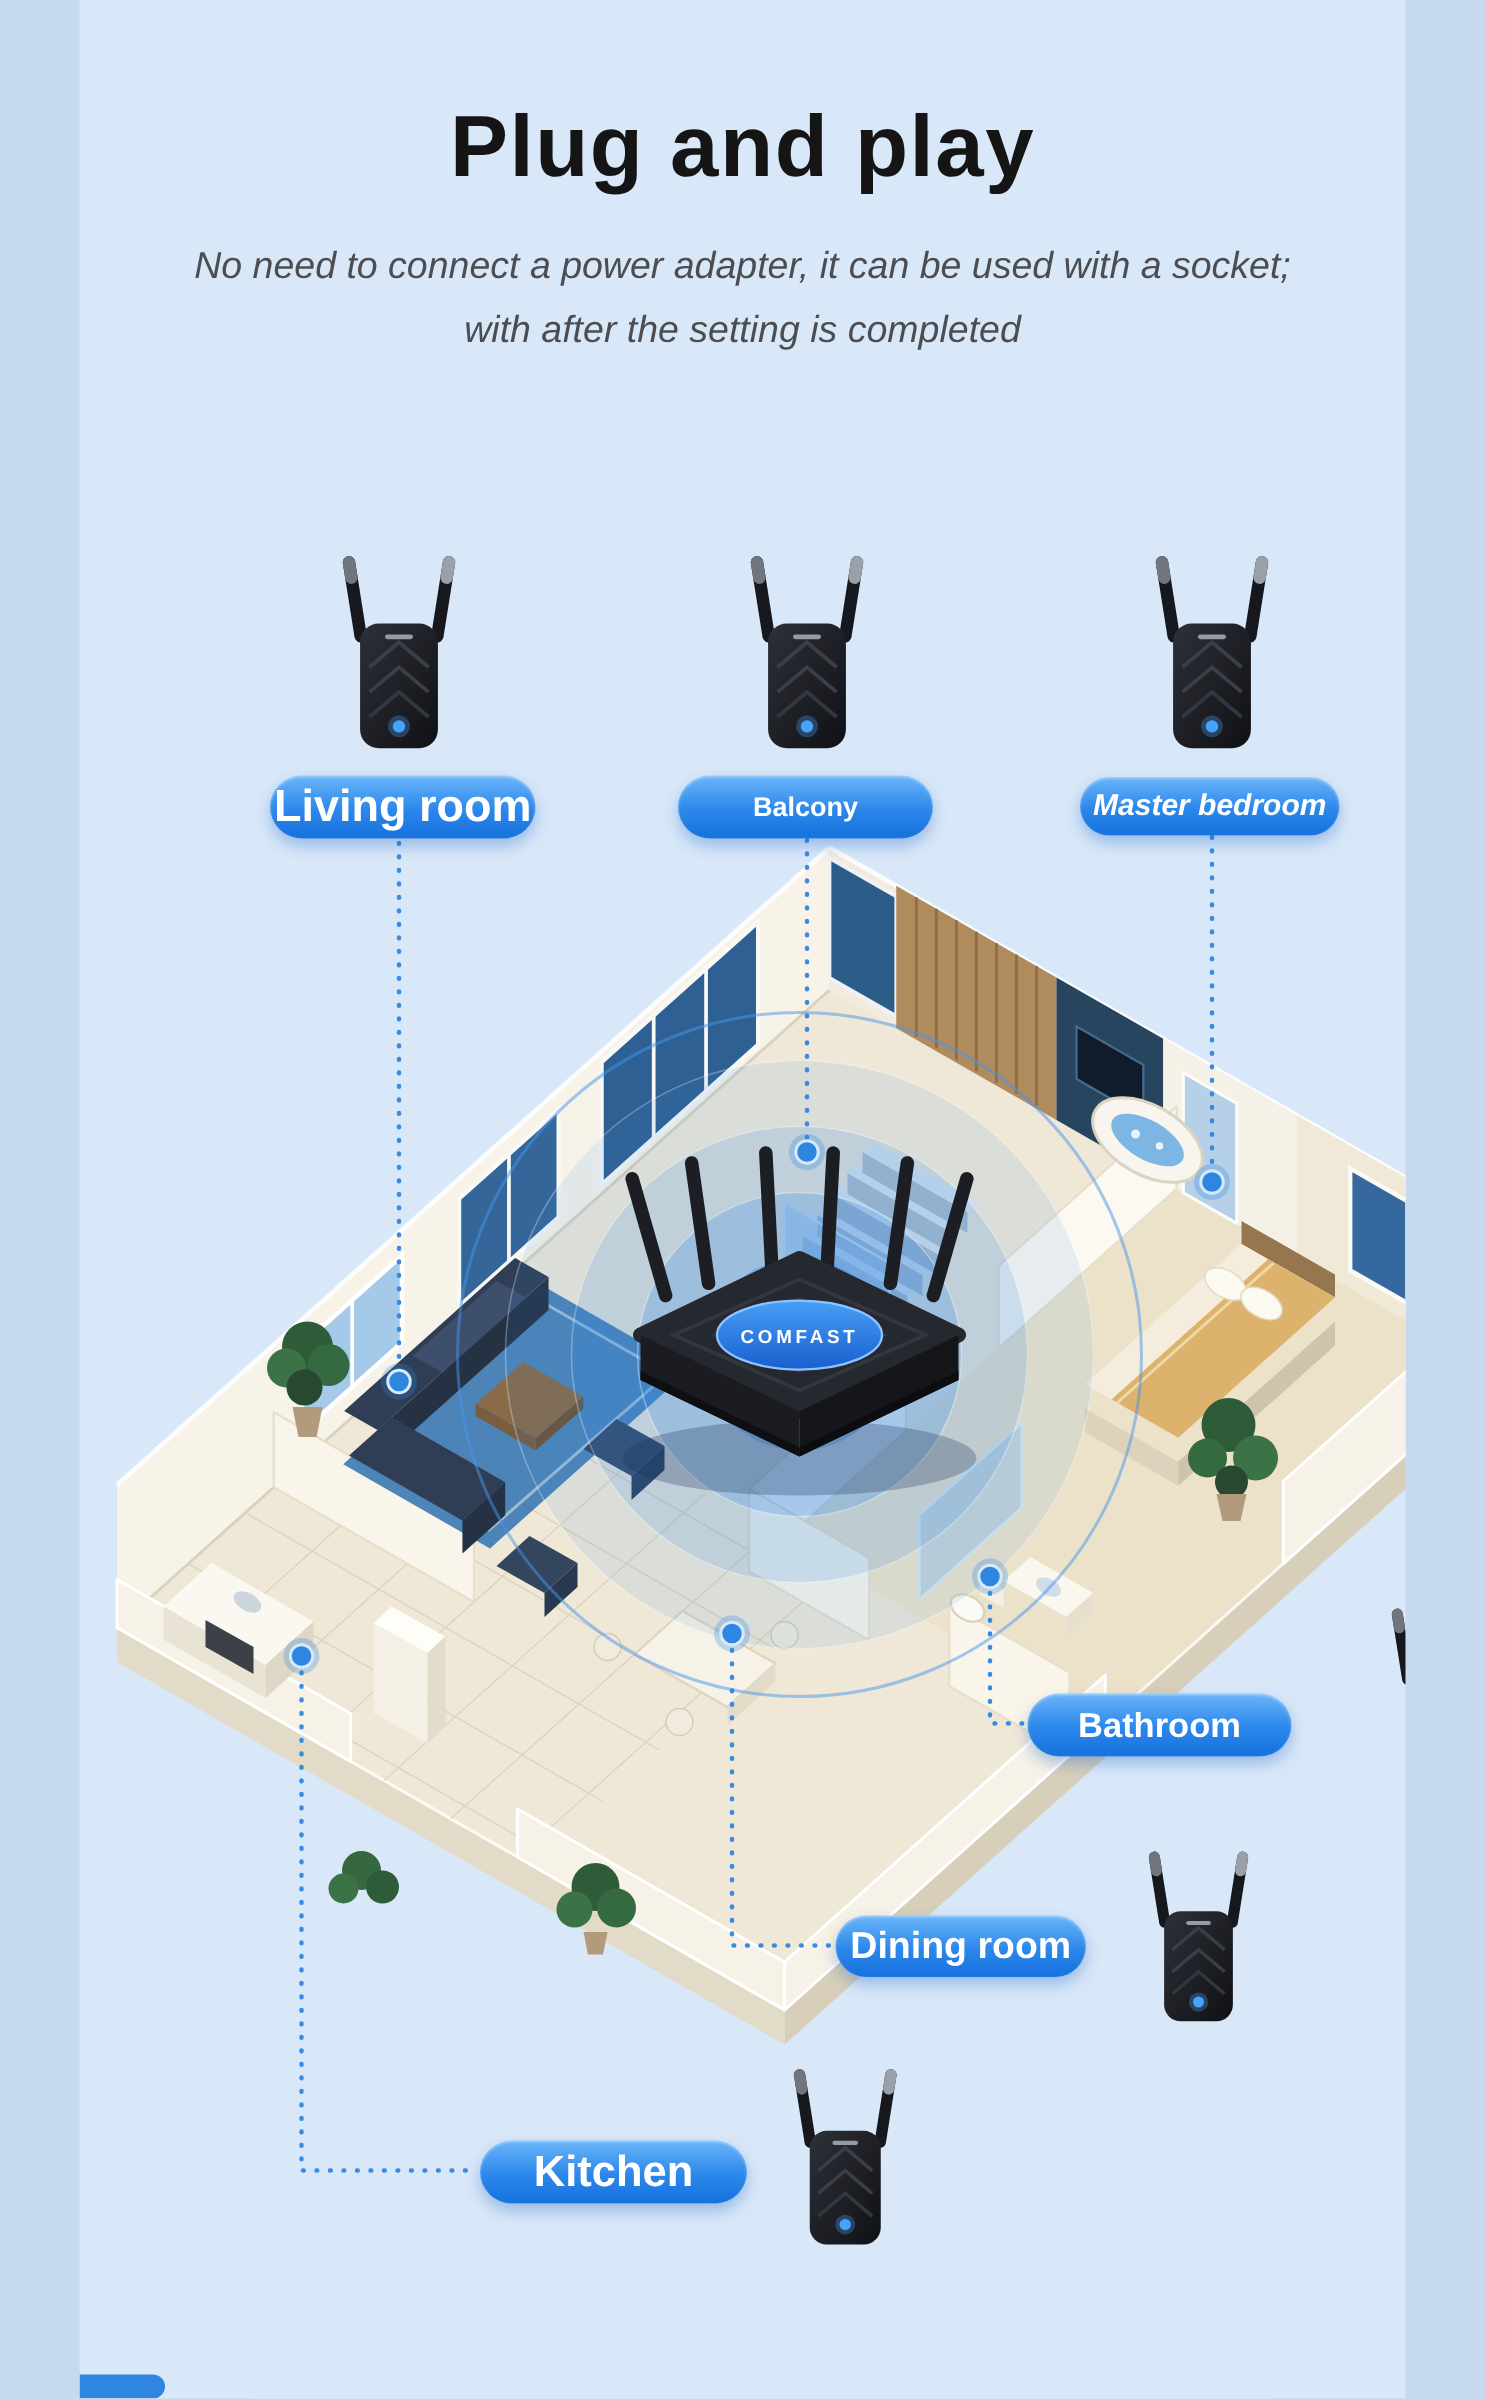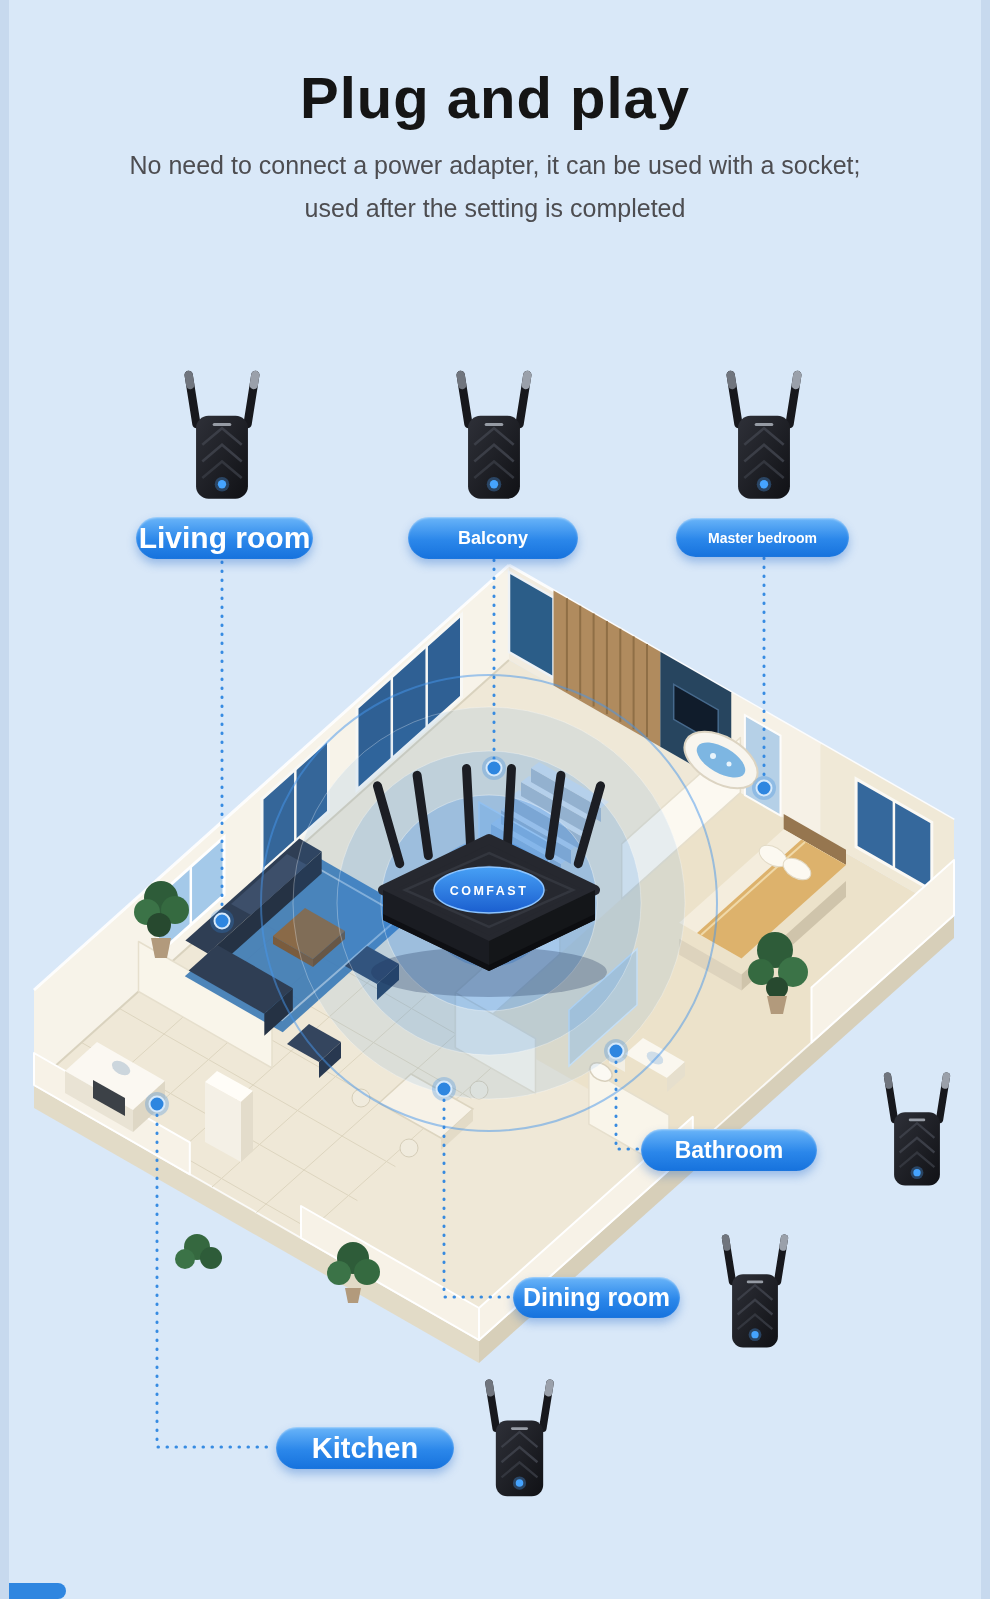--- a/index.html
+++ b/index.html
@@ -1,25 +1,25 @@
 <!DOCTYPE html>
 <html><head>
 <meta charset="utf-8">
 <style>
   html,body{margin:0;padding:0;background:#c7d9ee;}
   #canvas{
-    position:relative;width:972px;height:1599px;margin:0 auto;overflow:hidden;
+    position:relative;width:884px;height:1599px;margin:0 auto;overflow:hidden;
     background:#d9e8f8;font-family:"Liberation Sans",sans-serif;
   }
   .page-title{
     margin:0;padding-top:64px;text-align:center;
     font-size:58px;font-weight:800;letter-spacing:1px;color:#151515;
   }
   .subtitle{
-    margin-top:13px;text-align:center;font-size:25px;line-height:43px;color:#4d4d51;
+    margin-top:25px;text-align:center;font-size:25px;line-height:43px;color:#4d4d51;font-style:italic;
   }
   svg.layer{position:absolute;left:0;top:0;width:990px;height:1599px;pointer-events:none;}
   .pill{
     position:absolute;display:flex;align-items:center;justify-content:center;
     color:#fff;font-weight:700;border-radius:24px;
     background:linear-gradient(180deg,#6ab5f9 0%,#2b87ea 55%,#1672dd 100%);
     box-shadow:0 5px 10px rgba(30,100,200,.35), inset 0 1px 2px rgba(255,255,255,.45);
     white-space:nowrap;
   }
   .device{position:absolute;}
@@ -29,21 +29,21 @@
   }
 </style>
 </head>
 <body>
 
 <div id="canvas">
 
   <h1 class="page-title">Plug and play</h1>
   <div class="subtitle">
     <div>No need to connect a power adapter, it can be used with a socket;</div>
-    <div>used after the setting is completed</div>
+    <div>with after the setting is completed</div>
   </div>
 
   <svg class="layer" viewBox="0 0 990 1599">
     <defs>
       <linearGradient id="gBody" x1="0" y1="0" x2="1" y2="1">
         <stop offset="0" stop-color="#2e3038"></stop>
           <stop offset="1" stop-color="#101115"></stop>
       </linearGradient>
       <linearGradient id="ovalGrad" x1="0" y1="0" x2="0" y2="1">
         <stop offset="0" stop-color="#47a0f5"></stop>
@@ -316,21 +316,21 @@
       </g>
       <g>
         <circle cx="148" cy="1104" r="12" fill="rgba(46,134,224,0.28)"></circle>
           <circle cx="148" cy="1104" r="7.5" fill="#2e86e0" stroke="#d6e9fb" stroke-width="2"></circle>
       </g>
     </g>
   </svg>
 
   <div class="pill" style="left:127px;top:517px;width:177px;height:42px;font-size:30px;">Living room</div>
   <div class="pill" style="left:399px;top:517px;width:170px;height:42px;font-size:18px;">Balcony</div>
-  <div class="pill" style="left:667px;top:518px;width:173px;height:39px;font-size:14px;">Master bedroom</div>
+  <div class="pill" style="left:667px;top:518px;width:173px;height:39px;font-size:20px;font-style:italic;">Master bedroom</div>
   <div class="pill" style="left:632px;top:1129px;width:176px;height:42px;font-size:23px;">Bathroom</div>
   <div class="pill" style="left:504px;top:1277px;width:167px;height:41px;font-size:25px;">Dining room</div>
   <div class="pill" style="left:267px;top:1427px;width:178px;height:42px;font-size:29px;">Kitchen</div>
 
   <div class="device" style="left:161px;top:368px;">
     <svg width="104" height="137" viewBox="0 0 100 132">
         <use href="#ext"></use>
       </svg>
   </div>
   <div class="device" style="left:433px;top:368px;">

